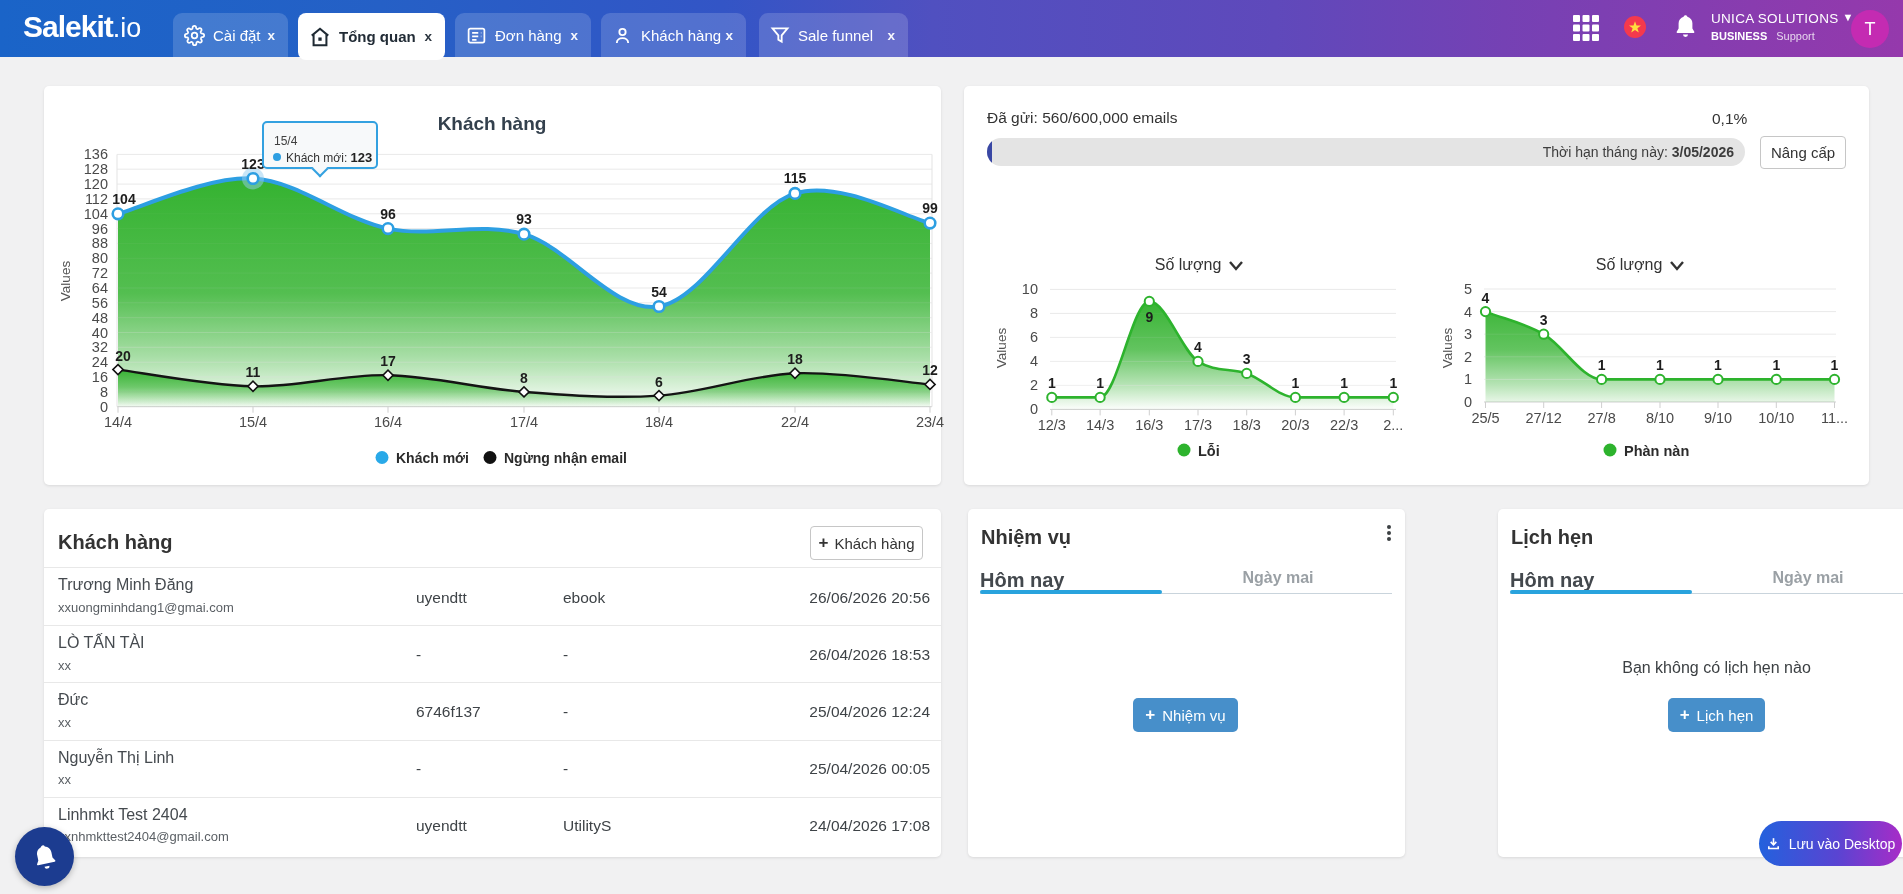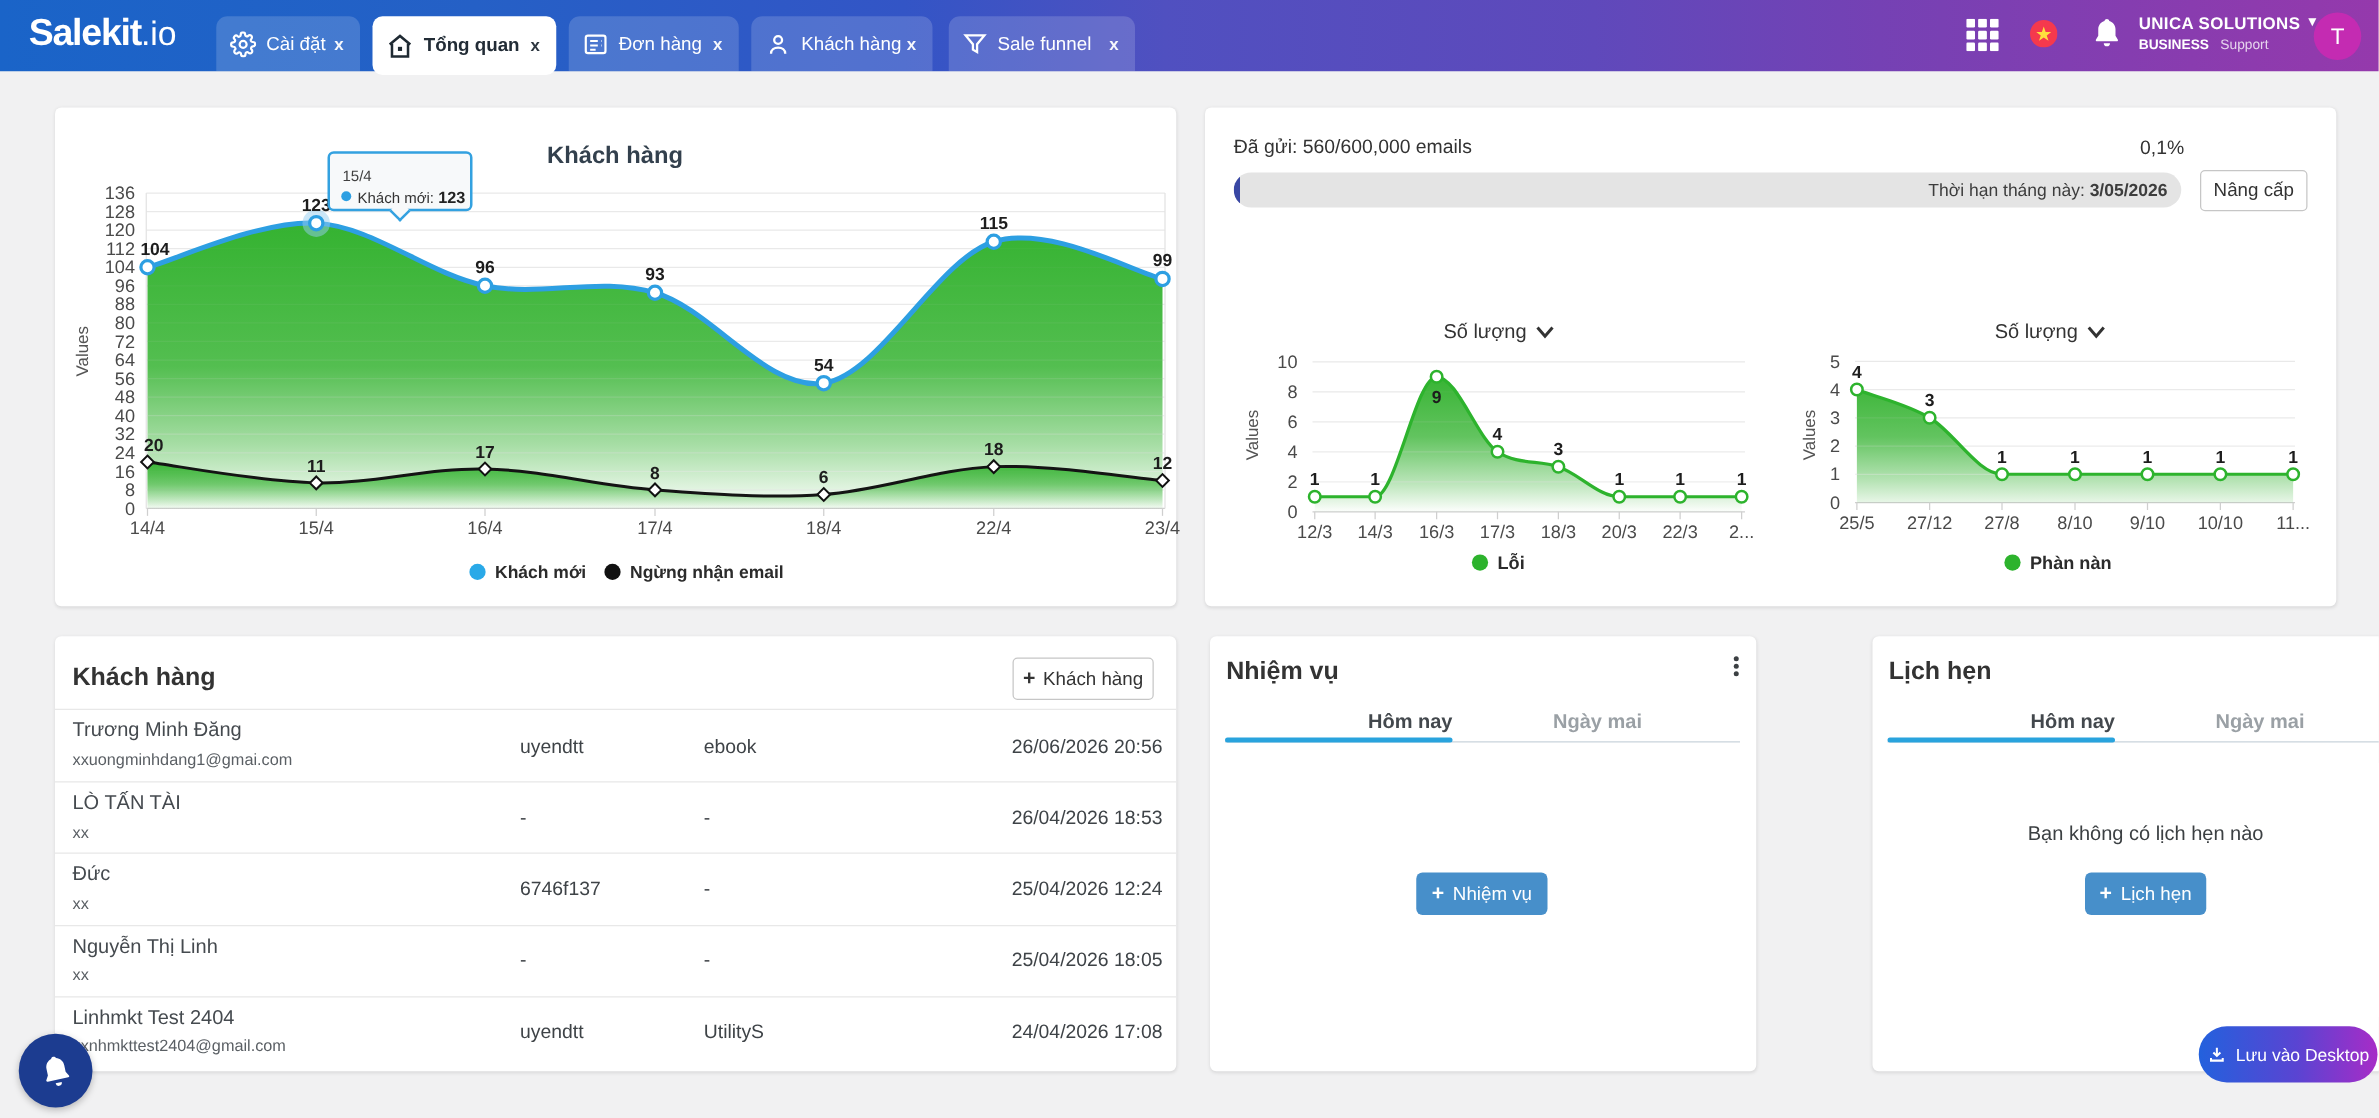--- a/index.html
+++ b/index.html
@@ -13,21 +13,21 @@
 #logo .io{font-weight:normal;font-size:27px;letter-spacing:0}
 .tab{position:absolute;top:13px;height:44px;border-radius:9px 9px 0 0;
  background:rgba(255,255,255,.16);color:#fff;display:flex;align-items:center;font-size:15px;white-space:nowrap}
 .tab .lbl{margin-left:8px}
 .tab .xx{margin-left:auto;margin-right:13px;font-size:13.5px;font-weight:bold;opacity:.95}
 .tab svg{margin-left:11px;flex:none}
 .tab.act{background:#fff;color:#222c36;height:47px;border-radius:8px;font-weight:bold}
 
 .hic{position:absolute;top:0;color:#fff}
 #acct{position:absolute;left:1711px;top:11px;color:#fff}
-#acct .l1{font-size:13.5px;font-weight:bold;letter-spacing:.3px;white-space:nowrap}
+#acct .l1{font-size:13.5px;font-weight:normal;letter-spacing:.3px;white-space:nowrap}
 #acct .l2{font-size:11px;margin-top:4px}
 #acct .l2 b{font-weight:bold}
 #acct .l2 span{opacity:.78;margin-left:9px;font-weight:normal}
 #avatar{position:absolute;left:1851px;top:10px;width:38px;height:38px;border-radius:50%;
  background:#c42bb2;color:#fff;font-size:18px;display:flex;align-items:center;justify-content:center}
 
 .t{position:absolute;white-space:nowrap}
 
 #pbar{position:absolute;left:987px;top:138px;width:758px;height:28px;border-radius:14px;
  background:#e4e4e4;overflow:hidden}
@@ -47,21 +47,21 @@
 #tip .d2{position:absolute;left:9px;top:27px;font-size:12px;color:#333}
 #tip .d2 .dot{display:inline-block;width:8px;height:8px;border-radius:50%;background:#2d9fe2;
  margin-right:5px;vertical-align:1px}
 #tip .d2 b{font-size:13px;color:#222}
 
 .sep{position:absolute;left:0;right:0;height:1px;background:#e8e8e8}
 .rname{font-size:16px;color:#454a4f}
 .rsub{font-size:13px;color:#5a5f64}
 .rcell{font-size:15.5px;color:#3e4347}
 
-.stabs .tl{position:absolute;font-size:16px;font-weight:bold;color:#43484d;text-align:right}
+.stabs .tl{position:absolute;font-size:20px;font-weight:bold;color:#43484d;text-align:left}
 .stabs .tr{position:absolute;font-size:16px;font-weight:bold;color:#9aa0a5;text-align:center}
 .dots{position:absolute;width:4px;height:4px;border-radius:50%;background:#3c4043;
  box-shadow:0 6px 0 #3c4043,0 12px 0 #3c4043}
 
 #chat{position:absolute;left:15px;top:827px;width:59px;height:59px;border-radius:50%;
  background:#1c3c90;display:flex;align-items:center;justify-content:center;box-shadow:0 2px 6px rgba(0,0,0,.25)}
 #save{position:absolute;left:1759px;top:821px;width:143px;height:45px;border-radius:23px;
  background:linear-gradient(90deg,#2361dd 0%,#5a44d2 55%,#a72cc7 100%);color:#fff;font-size:14px;
  display:flex;align-items:center;justify-content:center;z-index:9;white-space:nowrap}
 #save svg{margin-right:8px}
@@ -413,21 +413,21 @@
     <div class="t rcell" style="right:11px;top:137px">26/04/2026 18:53</div>
     <div class="t rname" style="left:14px;top:182px">Đức</div>
     <div class="t rsub" style="left:14px;top:206px">xx</div>
     <div class="t rcell" style="left:372px;top:194px">6746f137</div>
     <div class="t rcell" style="left:519px;top:194px">-</div>
     <div class="t rcell" style="right:11px;top:194px">25/04/2026 12:24</div>
     <div class="t rname" style="left:14px;top:240px">Nguyễn Thị Linh</div>
     <div class="t rsub" style="left:14px;top:263px">xx</div>
     <div class="t rcell" style="left:372px;top:251px">-</div>
     <div class="t rcell" style="left:519px;top:251px">-</div>
-    <div class="t rcell" style="right:11px;top:251px">25/04/2026 18:05</div>
+    <div class="t rcell" style="right:11px;top:251px">25/04/2026 00:05</div>
     <div class="t rname" style="left:14px;top:297px">Linhmkt Test 2404</div>
     <div class="t rsub" style="left:14px;top:320px">xxnhmkttest2404@gmail.com</div>
     <div class="t rcell" style="left:372px;top:308px">uyendtt</div>
     <div class="t rcell" style="left:519px;top:308px">UtilityS</div>
     <div class="t rcell" style="right:11px;top:308px">24/04/2026 17:08</div>
 </div>
 <div class="card stabs" style="left:968px;top:509px;width:437px;height:348px">
 <div class="t" style="left:13px;top:17px;font-size:20px;font-weight:bold;color:#333">Nhiệm vụ</div>
 <div class="dots" style="left:419px;top:16px"></div>
 <div class="tl" style="left:12px;top:60px;width:182px">Hôm nay</div>

